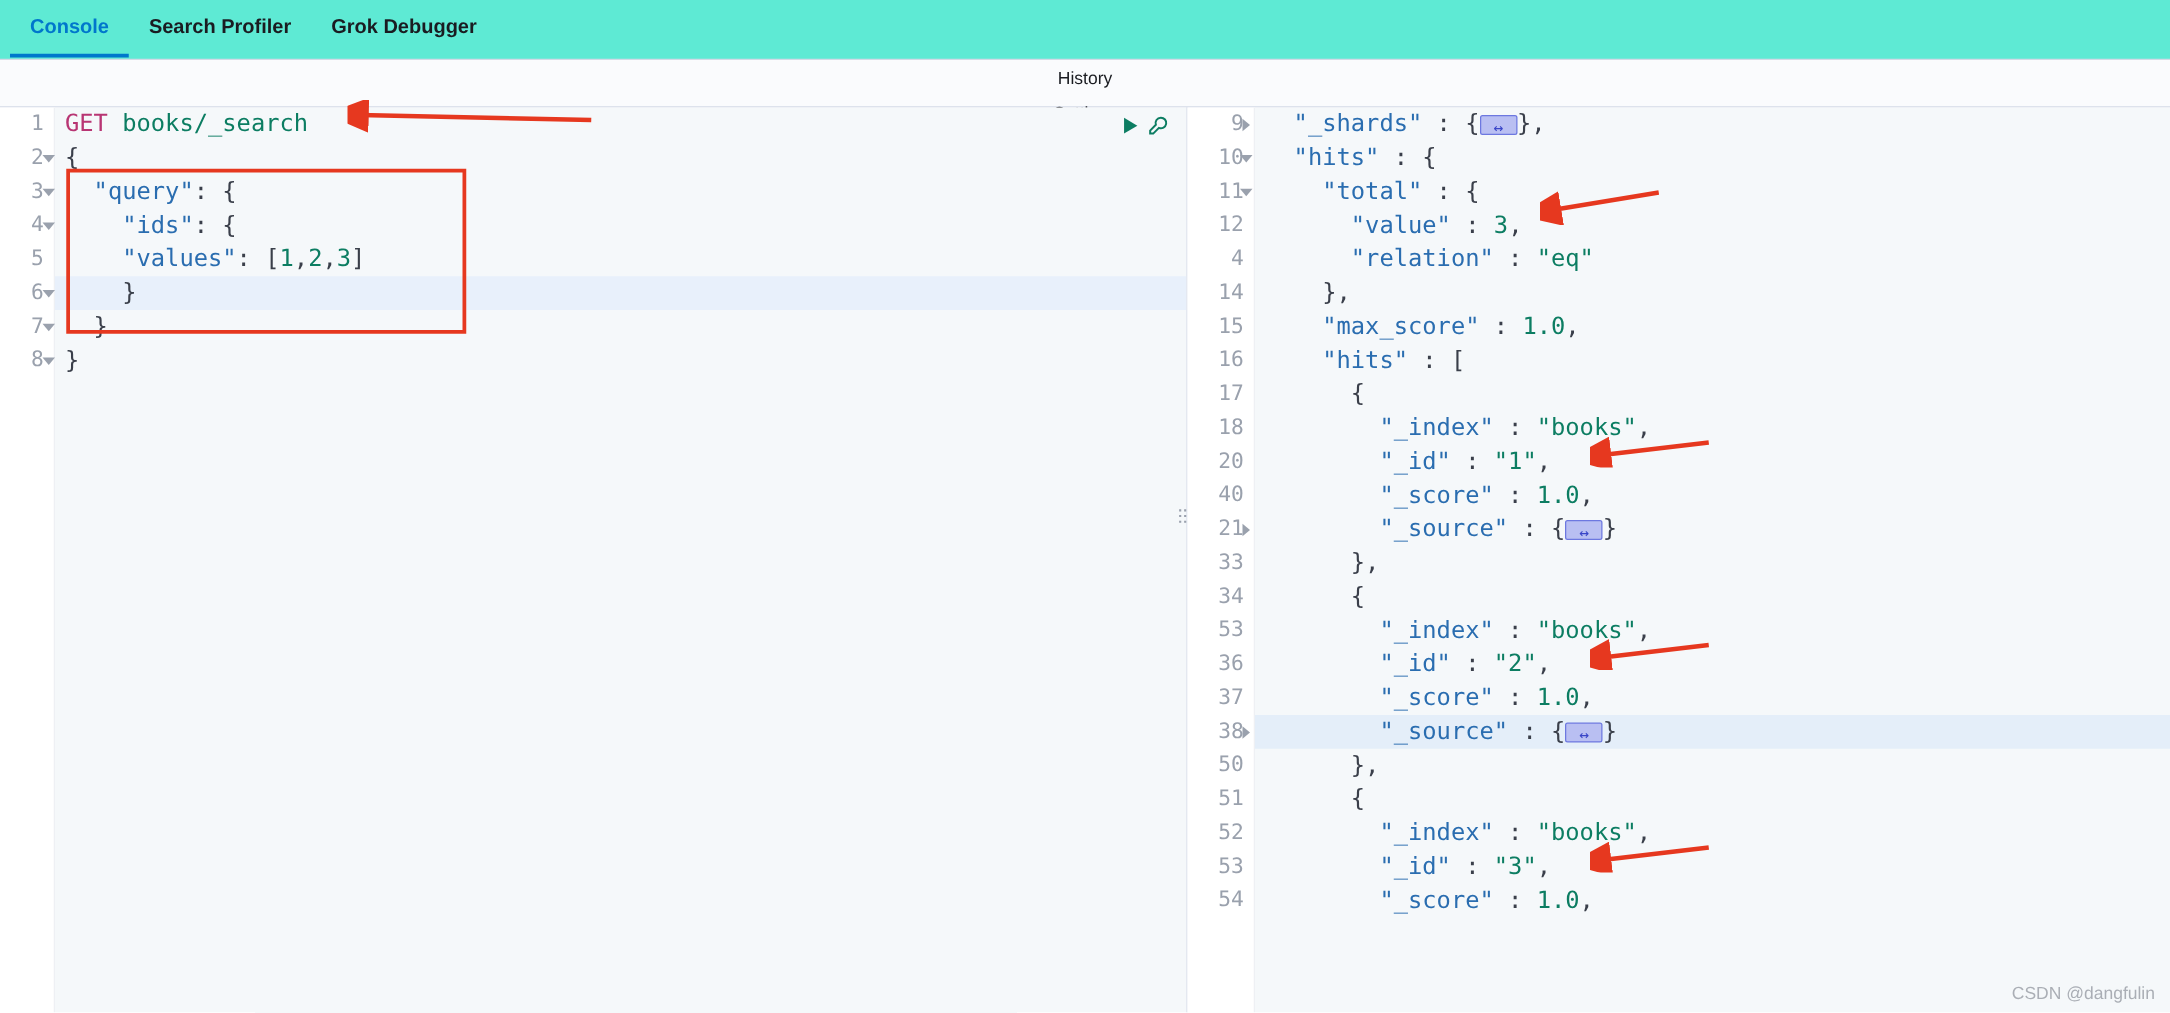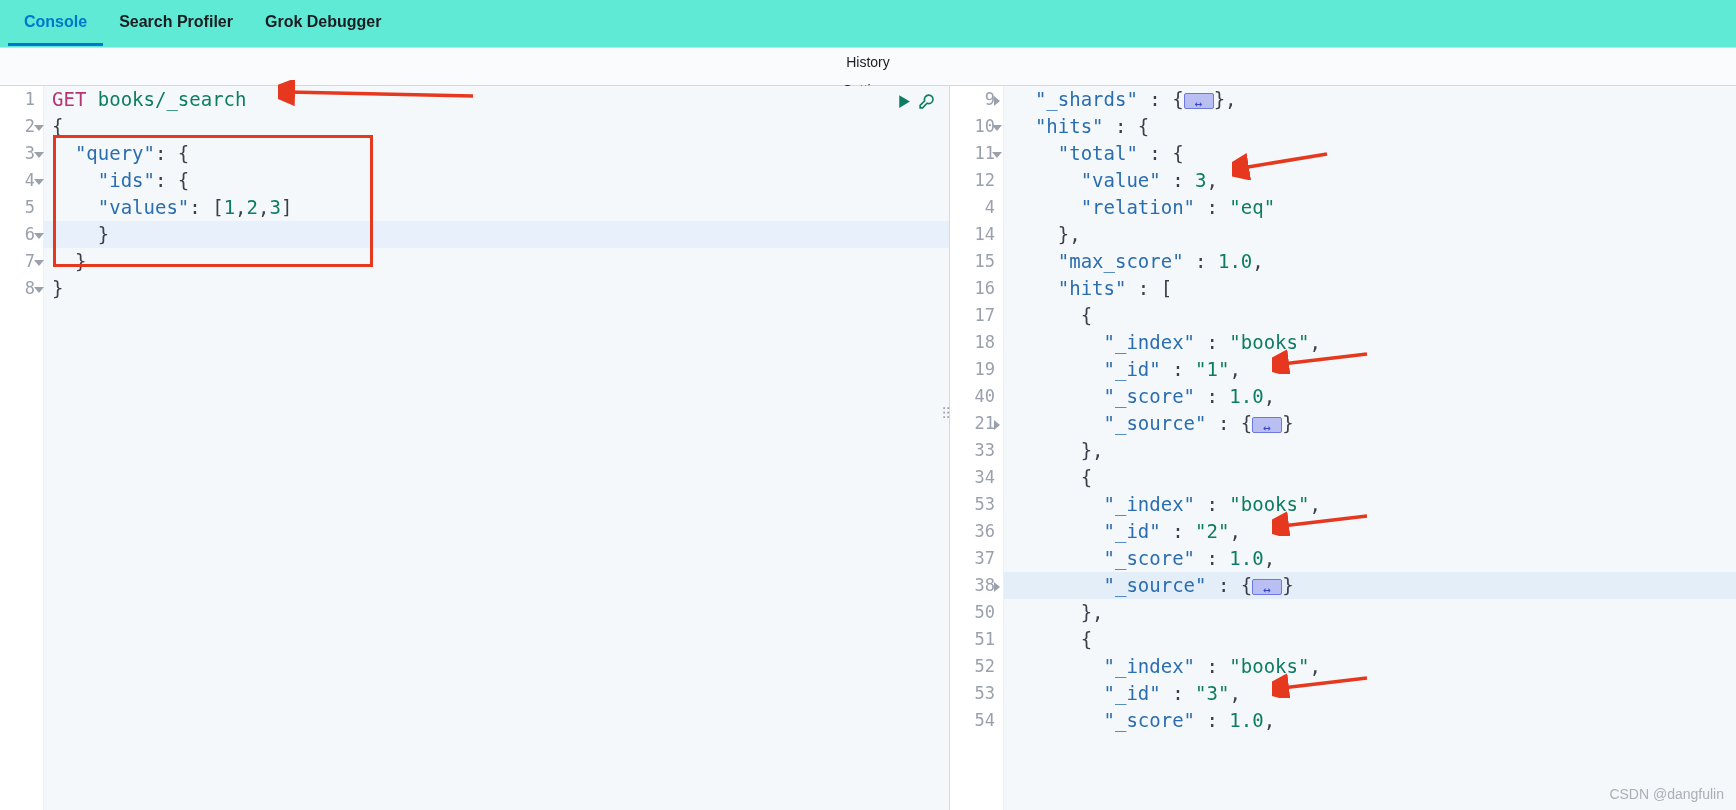--- a/index.html
+++ b/index.html
@@ -115,21 +115,21 @@
       <div class="lnum">9</div>
       <div class="lnum">10</div>
       <div class="lnum">11</div>
       <div class="lnum">12</div>
       <div class="lnum">4</div>
       <div class="lnum">14</div>
       <div class="lnum">15</div>
       <div class="lnum">16</div>
       <div class="lnum">17</div>
       <div class="lnum">18</div>
-      <div class="lnum">19</div>
+      <div class="lnum">20</div>
       <div class="lnum">40</div>
       <div class="lnum">21</div>
       <div class="lnum">33</div>
       <div class="lnum">34</div>
       <div class="lnum">53</div>
       <div class="lnum">36</div>
       <div class="lnum">37</div>
       <div class="lnum">38</div>
       <div class="lnum">50</div>
       <div class="lnum">51</div>

